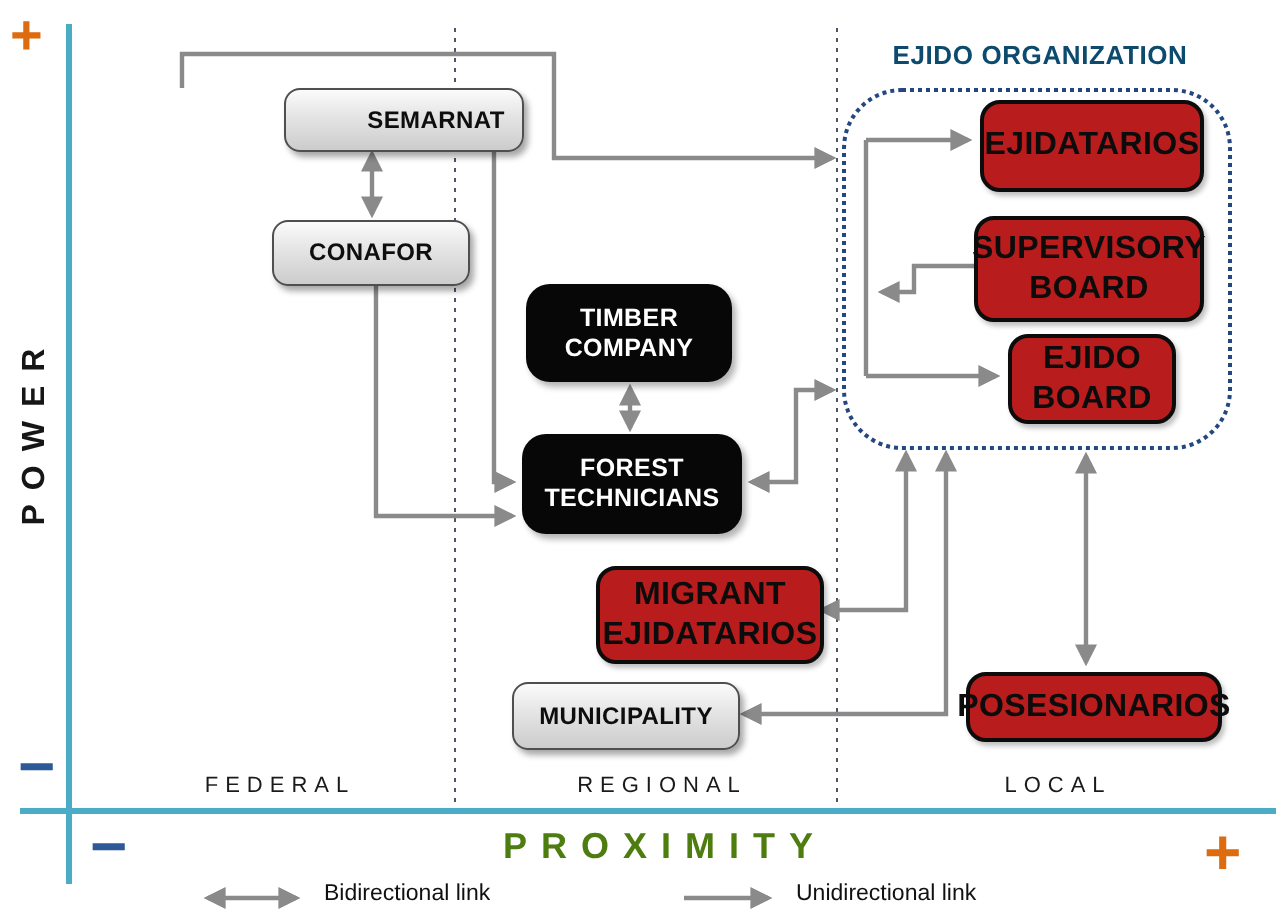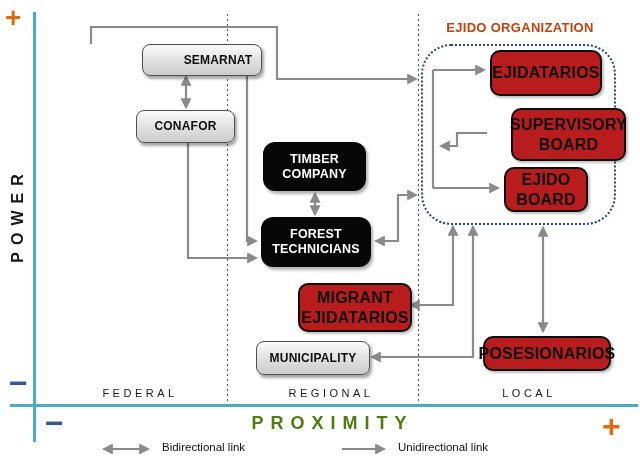--- a/index.html
+++ b/index.html
@@ -34,21 +34,21 @@
     font-size:11px;color:#1a1a1a;letter-spacing:3.5px;font-weight:400;
   }
   .reg-federal{left:70px;} .reg-regional{left:261px;} .reg-local{left:459px;}
   
   .ejido-group{
     position:absolute;left:421px;top:44px;width:191px;height:177px;
     border:2px dotted #24477F;border-radius:30px;
   }
   .ejido-title{
     position:absolute;left:425px;top:20px;width:190px;text-align:center;
-    font-size:13px;font-weight:bold;color:#c2410c;letter-spacing:.3px;
+    font-size:13px;font-weight:bold;color:#0c4a6e;letter-spacing:.3px;
   }
   
   .node{
     position:absolute;display:flex;align-items:center;justify-content:center;
     text-align:center;white-space:pre-line;line-height:1.2;z-index:3;
     font-weight:bold;letter-spacing:.2px;
   }
   .gray{
     background:linear-gradient(180deg,#fbfbfb 0%,#e4e4e4 45%,#cccccc 100%);
     border:1.5px solid #4f4f4f;border-radius:8px;color:#0e0e0e;font-size:12px;
@@ -64,21 +64,21 @@
   }
   .n-sagarpa{left:46px;top:44px;width:88px;height:30px;}
   .n-semarnat{left:142px;top:44px;width:86px;height:30px;padding-left:32px;}
   .n-conafor{left:136px;top:110px;width:97px;height:31px;}
   .n-timber{left:263px;top:142px;width:103px;height:49px;}
   .n-forest{left:261px;top:217px;width:110px;height:50px;}
   .n-migrant{left:298px;top:283px;width:110px;height:45px;}
   .n-municipality{left:256px;top:341px;width:112px;height:32px;}
   .n-posesionarios{left:483px;top:336px;width:124px;height:31px;}
   .n-ejidatarios{left:490px;top:50px;width:108px;height:42px;}
-  .n-supervisory{left:487px;top:108px;width:111px;height:49px;margin-left:24px;}
+  .n-supervisory{left:487px;top:108px;width:111px;height:49px;}
   .n-ejidoboard{left:504px;top:167px;width:80px;height:41px;}
   
   svg.links{position:absolute;left:0;top:0;z-index:2;}
   
   .legend-label{
     position:absolute;top:441px;font-size:11.5px;color:#111;z-index:3;
   }
   .leg-bi{left:162px;} .leg-uni{left:398px;}
 </style>
 </head>

